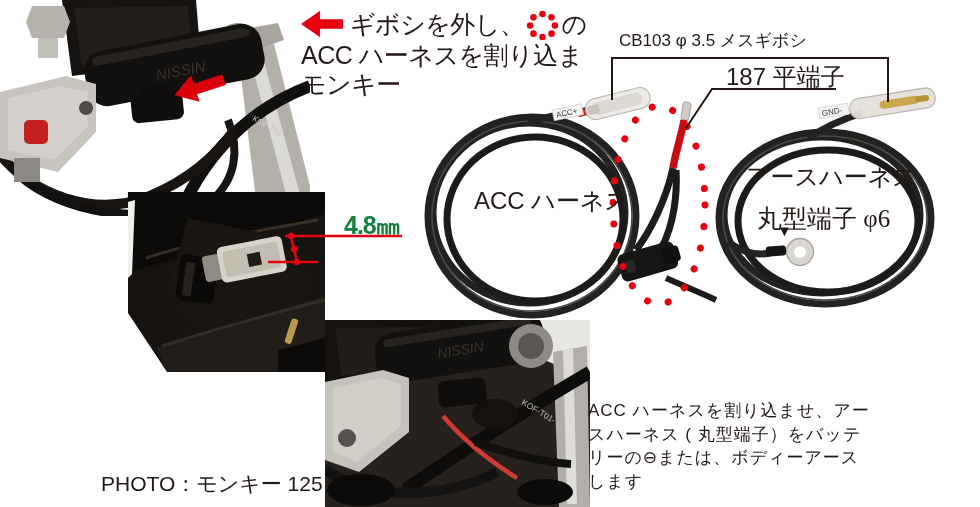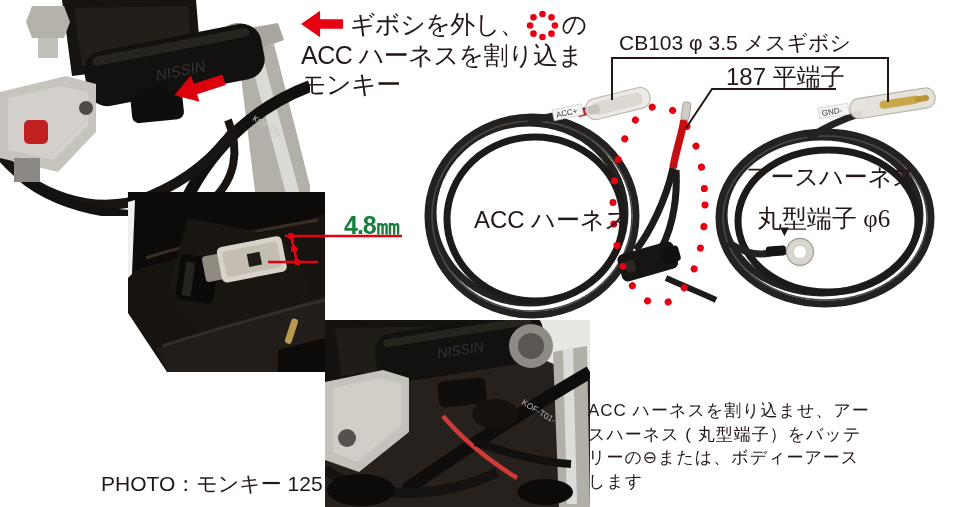--- a/index.html
+++ b/index.html
@@ -8,23 +8,23 @@
     font-family:"Liberation Sans","DejaVu Sans",sans-serif;color:#231815;
   }
   svg{display:block;}
   .photo{position:absolute;}
   .txt{position:absolute;white-space:nowrap;color:#231815;}
   .top-note{left:301px;top:10px;font-size:25px;line-height:29px;font-weight:500;letter-spacing:-0.5px;}
   .top-note .l1{display:flex;align-items:flex-start;}
   .arrowbox{display:inline-block;margin-right:7px;line-height:0;}
   .dot-circle{display:inline-block;line-height:0;margin:0 2px;}
   .lbl{font-weight:500;}
-  .lbl-cb103{left:619px;top:29px;font-size:21px;}
+  .lbl-cb103{left:619px;top:29px;font-size:17px;}
   .lbl-187{left:726px;top:61px;font-size:24px;text-align:center;}
-  .lbl-acc{left:474px;top:204px;font-size:24px;}
+  .lbl-acc{left:474px;top:185px;font-size:24px;}
   .lbl-earth{left:746px;top:161px;font-size:24px;}
   .lbl-ring{left:757px;top:202px;font-size:25px;font-family:Liberation Serif, serif;}
   .lbl-tri{left:777px;top:222px;font-size:15px;color:#1a1a1a;}
   .lbl-dim{left:344px;top:209px;font-size:25px;color:#15803d;font-weight:bold;letter-spacing:-1px;}
   .bottom-note{left:588px;top:399px;font-size:17px;line-height:23.6px;font-weight:500;letter-spacing:1px;}
   .credit{left:101px;top:470px;font-size:21px;font-weight:500;}
   .overlay{position:absolute;left:0;top:0;pointer-events:none;}
 </style>
 </head>
 <body>

